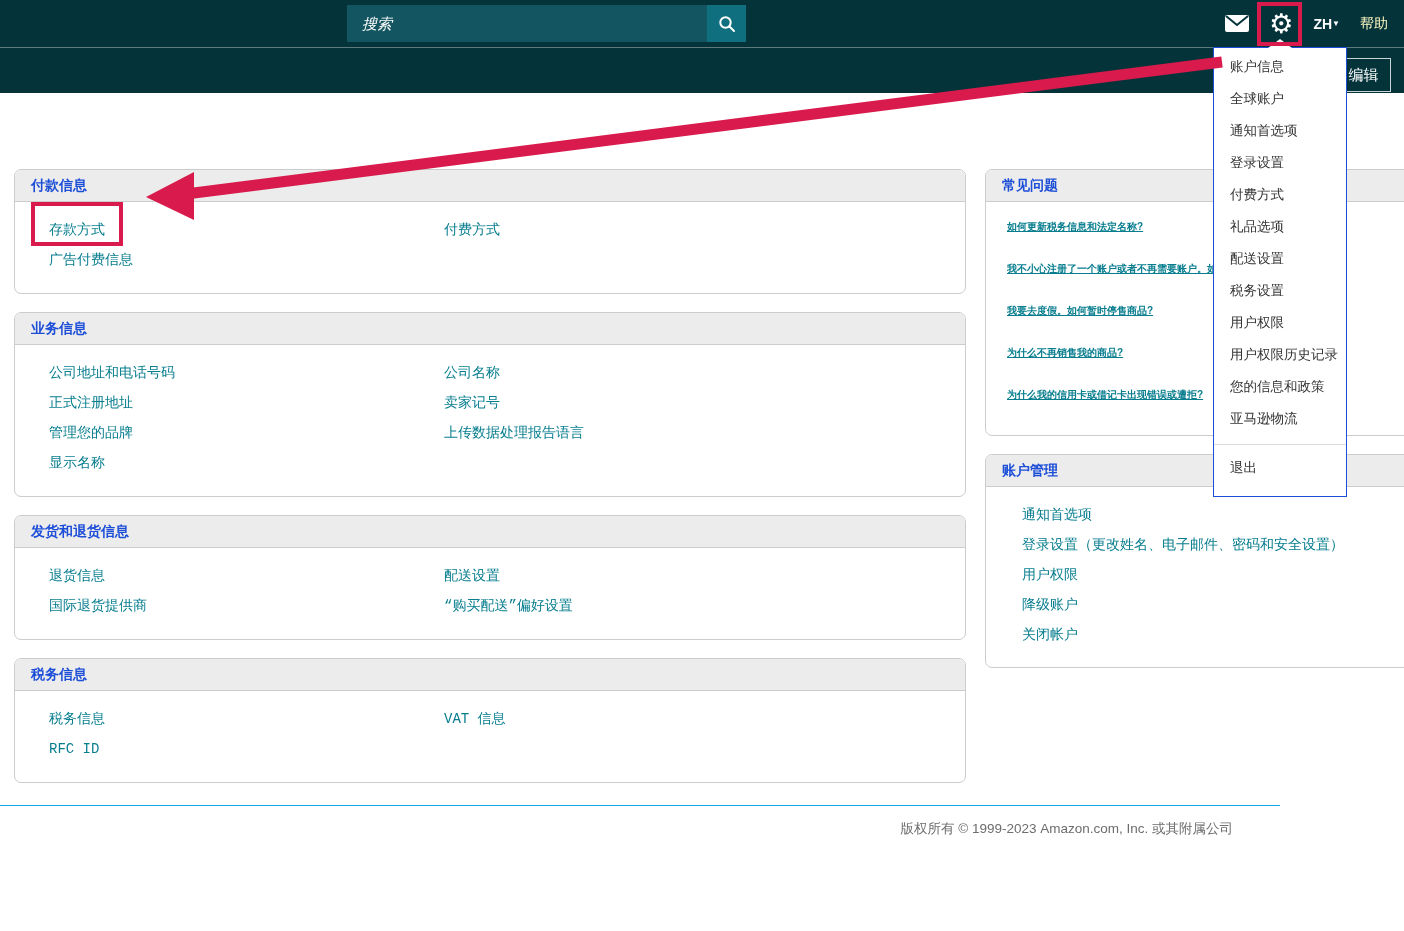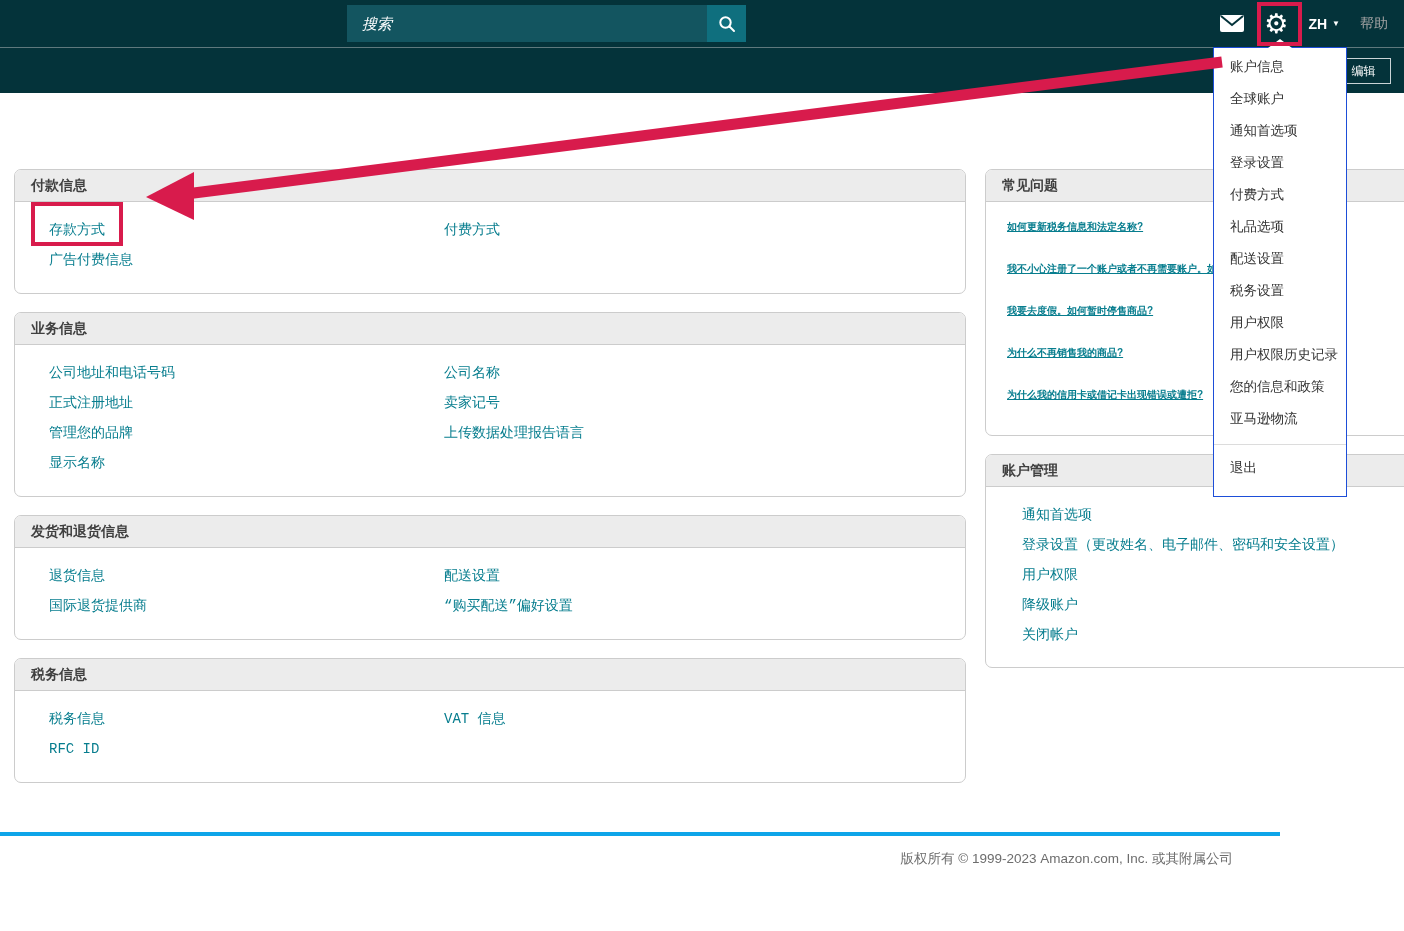--- a/index.html
+++ b/index.html
@@ -34,27 +34,27 @@
   .search-btn {
     width:39px; height:37px; background:#0f6f7e; border:none; cursor:pointer;
     display:flex; align-items:center; justify-content:center;
   }
   .topbar-right {
     position:absolute; right:0; top:0; height:47px;
     display:flex; align-items:center; gap:20px; padding-right:16px;
   }
   .icon-btn { display:flex; align-items:center; justify-content:center; cursor:pointer; }
   .gear-glyph { font-size:27px; color:#fff; line-height:1; font-family:"DejaVu Sans", sans-serif; }
-  .lang-sel { color:#fff; font-size:14px; font-weight:bold; cursor:pointer; display:flex; align-items:center; gap:5px; }
+  .lang-sel { color:#fff; font-size:14px; font-weight:bold; cursor:pointer; display:flex; align-items:center; }
   .lang-caret { font-size:8px; color:#fff; }
-  .help-link { color:#a3a3a3; font-size:14px; cursor:pointer; }
+  .help-link { color:#fef9c3; font-size:14px; cursor:pointer; }
   .edit-btn {
-    position:absolute; right:13px; top:58px; min-width:55px; height:26px;
+    position:absolute; right:13px; top:58px; min-width:55px; height:34px;
     background:transparent; border:1px solid #c9d4d6; color:#fff;
-    font-size:12px; padding:0 10px; cursor:pointer;
+    font-size:15px; padding:0 10px; cursor:pointer;
     font-family:Liberation Sans, sans-serif;
   }
   
   .red-box { position:absolute; border:4px solid #d81b4c; z-index:120; pointer-events:none; }
   .gear-box    { left:1257px; top:2px;   width:45px; height:44px; }
   .deposit-box { left:31px;   top:202px; width:92px; height:44px; z-index:60; }
   .arrow-overlay {
     position:absolute; left:0; top:0; width:1404px; height:931px;
     z-index:110; pointer-events:none;
   }
@@ -76,42 +76,42 @@
   }
   
   .leftcol  { position:absolute; left:14px;  top:169px; width:952px; }
   .rightcol { position:absolute; left:985px; top:169px; width:476px; }
   .panel {
     border:1px solid #ccc; border-radius:7px; overflow:hidden;
     background:#fff; margin-bottom:18px;
   }
   .panel-header {
     background:#ececec; border-bottom:1px solid #ccc;
-    padding:7px 16px 6px; font-size:14px; font-weight:bold; color:#404040;
+    padding:7px 16px 6px; font-size:14px; font-weight:bold; color:#1d4ed8;
   }
   .panel-body { padding:13px 0 18px 34px; }
   .two-col { display:grid; grid-template-columns:395px 1fr; }
   .plink {
     display:table; line-height:30px; font-size:14px;
     color:#077d8e; text-decoration:none; cursor:pointer;font-family:Liberation Mono, monospace;
   }
   .faq-body { padding:4px 0 19px 21px; }
   .faq-link {
     display:table; line-height:42px; font-size:10px; font-weight:bold;
     color:#077d8e; text-decoration:underline; cursor:pointer; white-space:nowrap;
   }
   .acct-body { padding:12px 0 18px 36px; }
   .acct-link {
     display:table; line-height:30px; font-size:14px;
     color:#077d8e; text-decoration:none; cursor:pointer; white-space:nowrap;
   }
   
   .footer {
-    position:absolute; left:0; top:832px; width:1280px;
-    border-top:4px solid #0ea5e9;
+    position:absolute; left:0; top:805px; width:1280px;
+    border-top:1px solid #0ea5e9;
   }
   .footer-text {
     margin-top:14px; text-align:right; padding-right:47px;
     color:#6d6d6d; font-size:13.5px;
   }
 </style>
 </head>
 <body>
 
 <div class="topbar">

